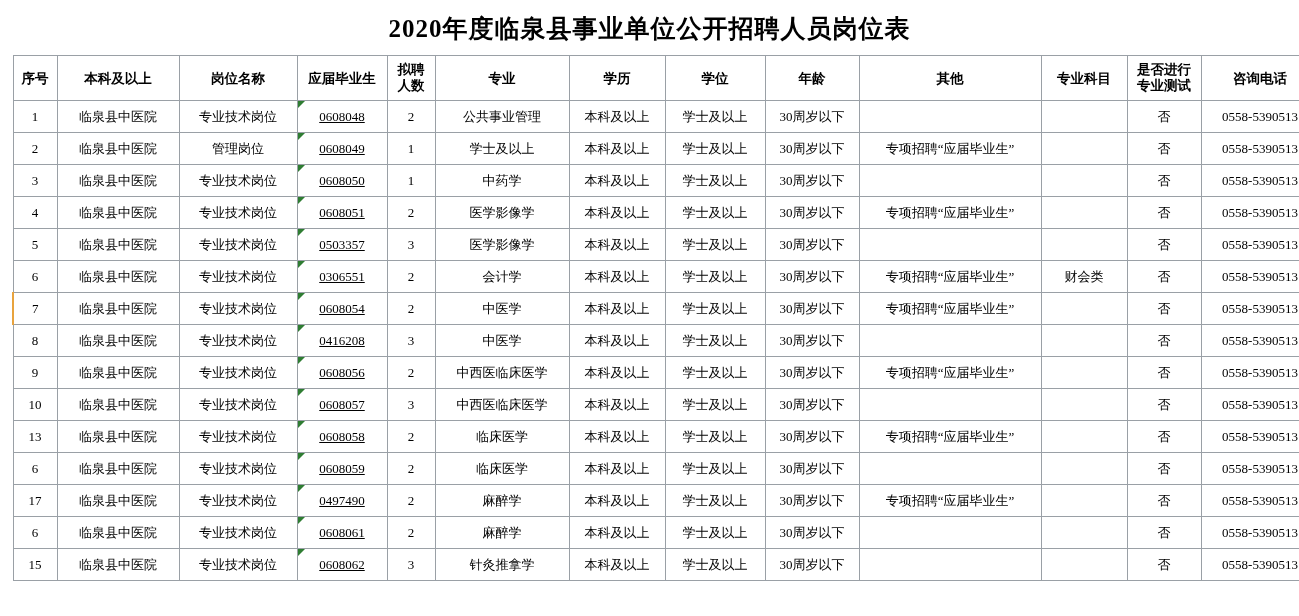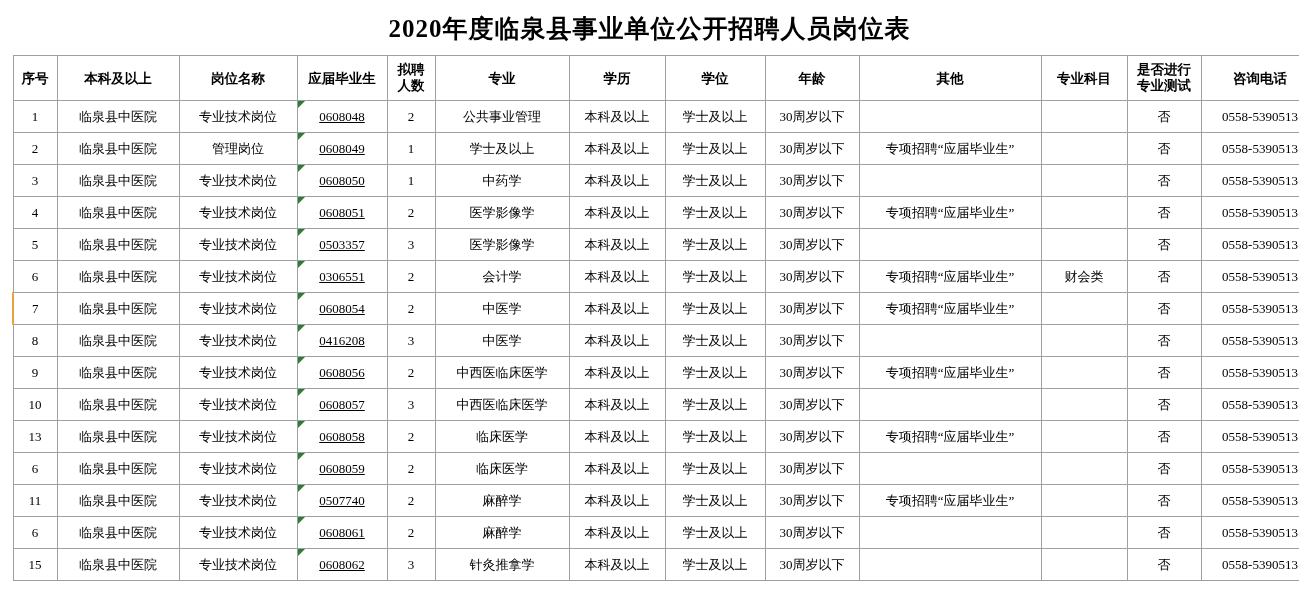--- a/index.html
+++ b/index.html
@@ -308,24 +308,24 @@
           <td>临床医学</td>
           <td>本科及以上</td>
           <td>学士及以上</td>
           <td>30周岁以下</td>
           <td></td>
           <td></td>
           <td>否</td>
           <td>0558-5390513</td>
         </tr>
         <tr>
-          <td>11</td>
-          <td>临泉县中医院</td>
-          <td>专业技术岗位</td>
-          <td class="mark">0507740</td>
+          <td>17</td>
+          <td>临泉县中医院</td>
+          <td>专业技术岗位</td>
+          <td class="mark">0497490</td>
           <td>2</td>
           <td>麻醉学</td>
           <td>本科及以上</td>
           <td>学士及以上</td>
           <td>30周岁以下</td>
           <td>专项招聘“应届毕业生”</td>
           <td></td>
           <td>否</td>
           <td>0558-5390513</td>
         </tr>

